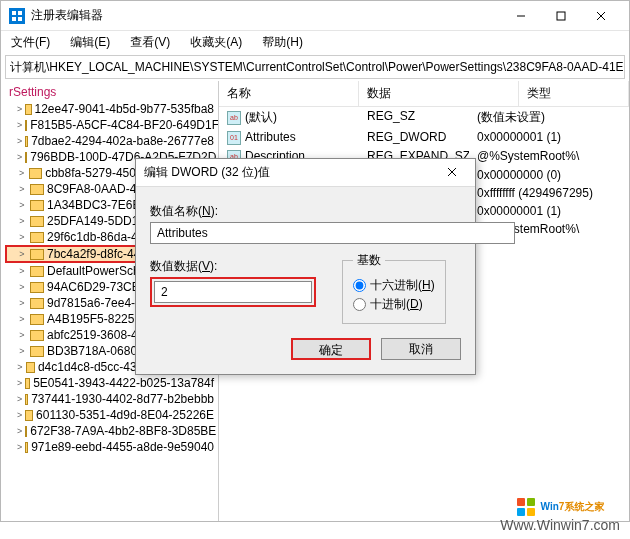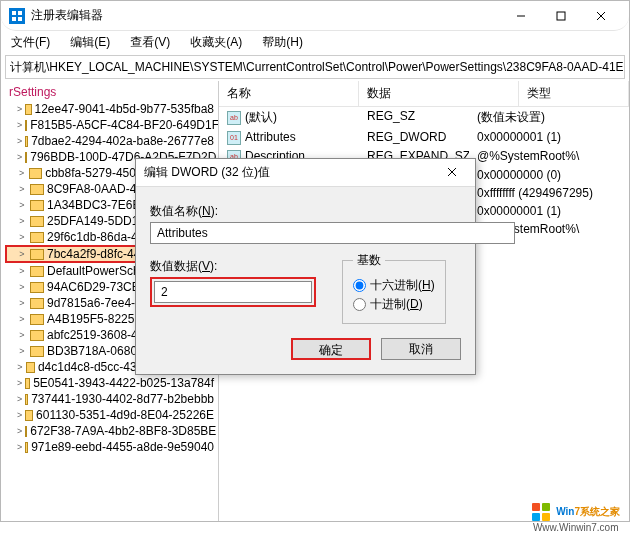--- a/index.html
+++ b/index.html
@@ -1,19 +1,19 @@
 <!DOCTYPE html>
 <html><head>
 <meta charset="utf-8">
 <style>
 * { box-sizing: border-box; margin: 0; padding: 0; font-family: "Microsoft YaHei", "Segoe UI", sans-serif; }
 body { width: 630px; height: 539px; position: relative; overflow: hidden; background: #fff; }
 
 .window { width: 630px; height: 522px; border: 1px solid #b8b8b8; background: #fff; display: flex; flex-direction: column; }
-.titlebar { height: 30px; display: flex; align-items: center; padding: 0 8px; background: #fff; border-bottom: 1px solid #e5e5e5; border-radius: 15px; }
+.titlebar { height: 30px; display: flex; align-items: center; padding: 0 8px; background: #fff; border-bottom: 1px solid #e5e5e5; }
 .titlebar .icon { width: 16px; height: 16px; background: #0078d4; margin-right: 6px; display: flex; align-items: center; justify-content: center; }
 .titlebar .icon svg { width: 12px; height: 12px; }
 .titlebar .title { font-size: 12px; color: #000; flex: 1; }
 .win-controls { display: flex; }
 .win-controls .btn { width: 40px; height: 28px; display: flex; align-items: center; justify-content: center; color: #555; font-size: 12px; }
 .win-controls .btn svg { width: 10px; height: 10px; }
 
 .menubar { height: 22px; display: flex; align-items: center; padding: 0 4px; font-size: 12px; color: #000; gap: 8px; }
 .menubar .menuitem { padding: 2px 6px; }
 
@@ -56,21 +56,21 @@
 .dialog .radio-item { display: flex; align-items: center; gap: 4px; margin: 2px 0; }
 .dialog .radio-item input { margin: 0; }
 .dialog .btn-row { display: flex; justify-content: flex-end; gap: 10px; margin-top: 14px; }
 .dialog .btn-row .btn { width: 80px; height: 22px; border: 1px solid #888; background: #e1e1e1; font-size: 12px; text-align: center; line-height: 20px; }
 .dialog .btn-row .btn.ok-wrap { border: 2px solid #d22; padding: 0; }
 
 .watermark { position: absolute; right: 10px; bottom: 6px; font-size: 12px; text-align: center; }
 .watermark .win7 { font-weight: bold; font-size: 10px; }
 .watermark .win7 .w { color: #0078d4; }
 .watermark .win7 .seven { color: #e38b00; }
-.watermark .sub { font-size: 10px; color: #555; }
+.watermark .sub { font-size: 14px; color: #555; }
 .winlogo { display: inline-block; width: 20px; height: 20px; vertical-align: middle; margin-right: 2px; }
 .winlogo span { display: inline-block; width: 8px; height: 8px; margin: 1px; float: left; border-radius: 1px; }
 .winlogo .r { background: #f25022; }
 .winlogo .g { background: #7fba00; }
 .winlogo .b { background: #00a4ef; }
 .winlogo .y { background: #ffb900; }
 </style>
 </head>
 <body>
 

